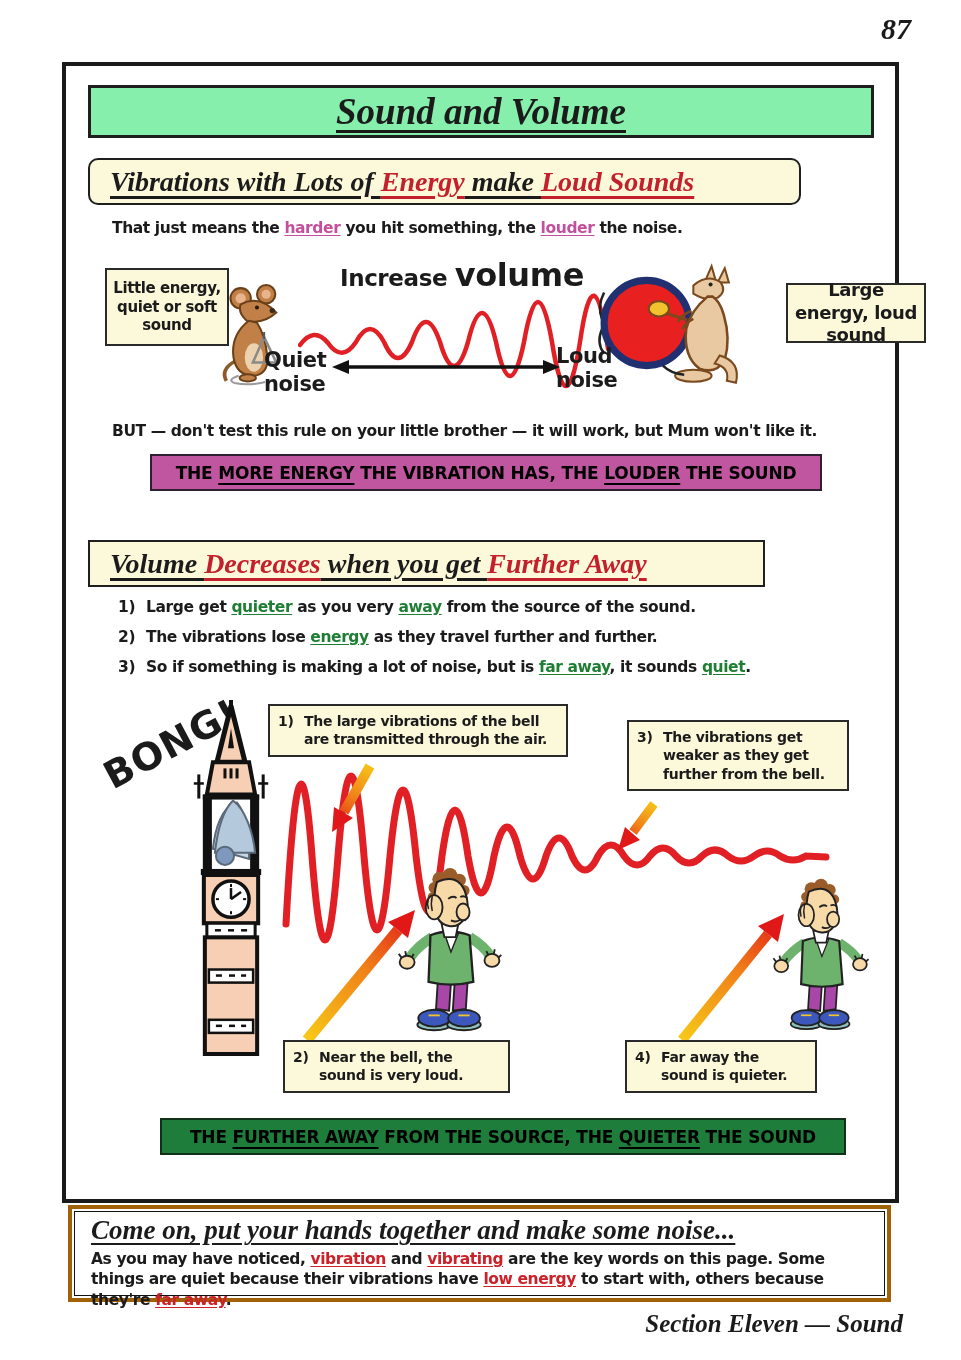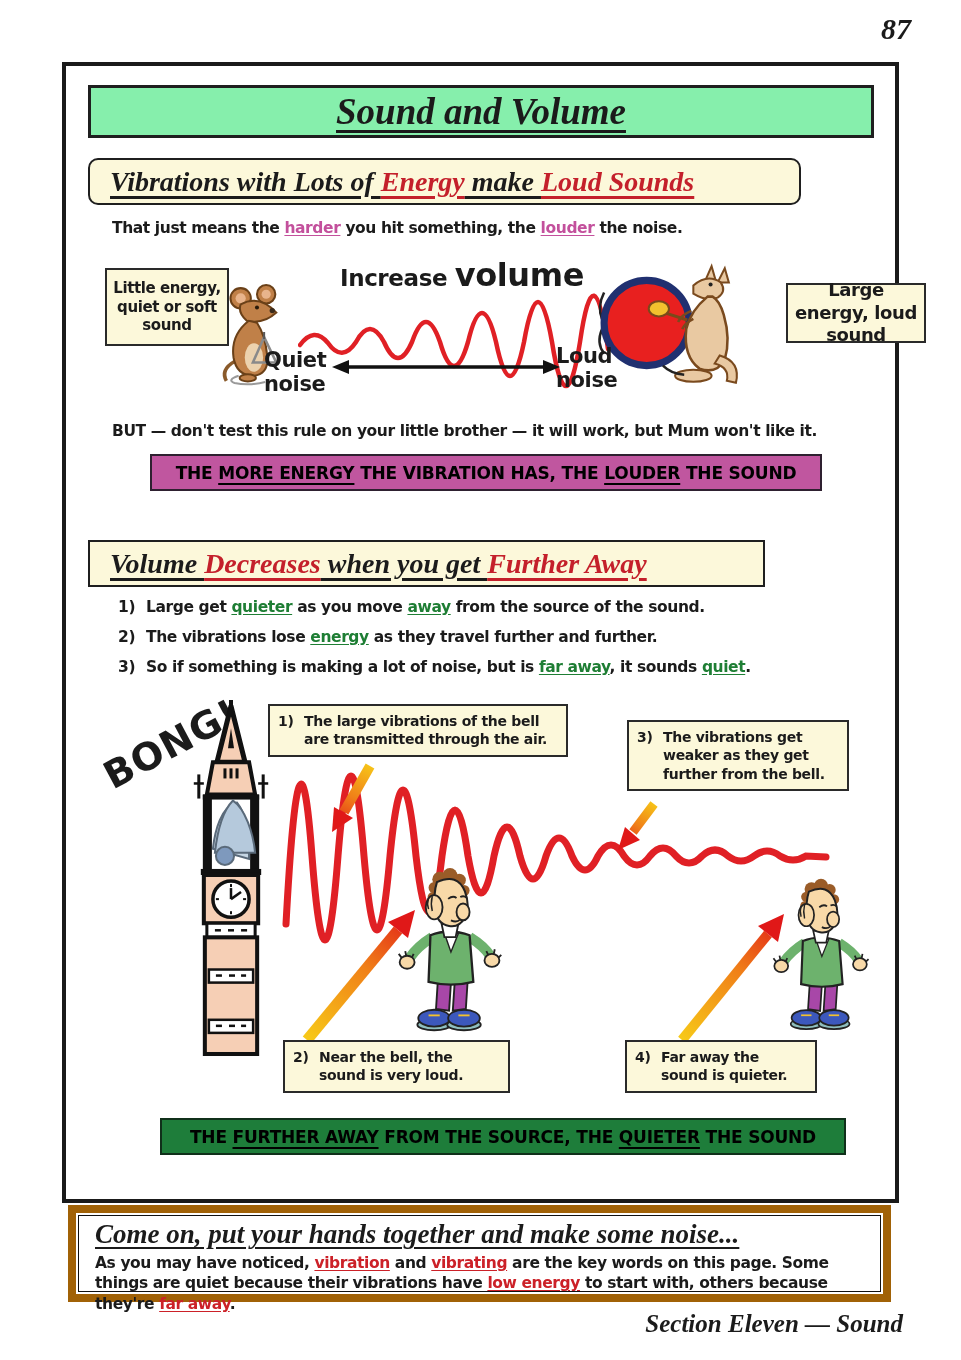--- a/index.html
+++ b/index.html
@@ -52,21 +52,21 @@
   .list-item { position:absolute; left:118px; font-size:15.5px; }
   .list-item .num { display:inline-block; width:28px; }
 
   .callout { position:absolute; background:#fcf8da; border:2px solid #2a2a2a;
              display:flex; padding:6px 8px; font-size:14px; line-height:1.32; letter-spacing:-0.3px; }
   .callout .num { flex:0 0 26px; }
 
   .bong { position:absolute; left:98px; top:722px; font-size:38px; transform:rotate(-28deg); letter-spacing:1px; }
 
   .bottom-box { position:absolute; left:68px; top:1205px; width:823px; height:97px;
-                border:8px solid #a16207; background:#fff; padding:2px; }
+                border:4px solid #a16207; background:#fff; padding:2px; }
   .bottom-box .inner { border:1px solid #111; width:100%; height:100%; padding:3px 16px 0 16px; }
   .bottom-title { font-size:27px; text-decoration:underline; text-decoration-thickness:2px; text-underline-offset:4px; }
   .bottom-body { font-size:15.5px; line-height:1.32; margin-top:3px; }
 
   .footer { position:absolute; top:1310px; right:58px; font-size:25px; }
 
   svg { position:absolute; display:block; overflow:visible; }
   svg.clipped { overflow:hidden; }
   .defs-holder { position:absolute; width:0; height:0; }
 </style>
@@ -196,21 +196,21 @@
   </div>
 
   <div class="section-head serif-head" id="h2-box">
     <span>Volume </span>
       <span class="red">Decreases</span>
       <span> when you get </span>
       <span class="red">Further Away</span>
   </div>
 
   <div class="list-item comic" style="top:598px;">
-    <span class="num">1)</span><span>Large get </span><span class="green">quieter</span><span> as you move </span><span class="green">away</span><span> from the source of the sound.</span>
+    <span class="num">1)</span><span>Large get </span><span class="green">quieter</span><span> as you very </span><span class="green">away</span><span> from the source of the sound.</span>
   </div>
   <div class="list-item comic" style="top:628px;">
     <span class="num">2)</span><span>The vibrations lose </span><span class="green">energy</span><span> as they travel further and further.</span>
   </div>
   <div class="list-item comic" style="top:658px;">
     <span class="num">3)</span><span>So if something is making a lot of noise, but is </span><span class="green">far away</span><span>, it sounds </span><span class="green">quiet</span><span>.</span>
   </div>
 
   <div class="bong comic">BONG!</div>
 

